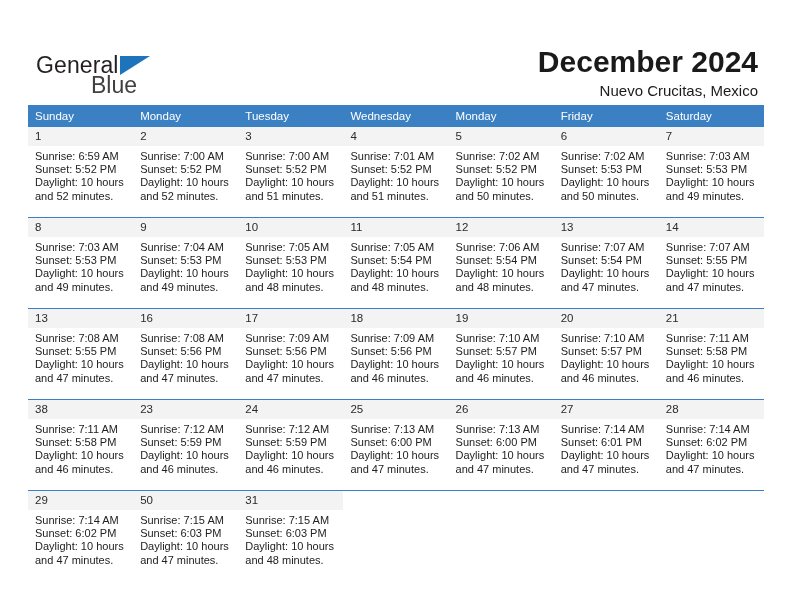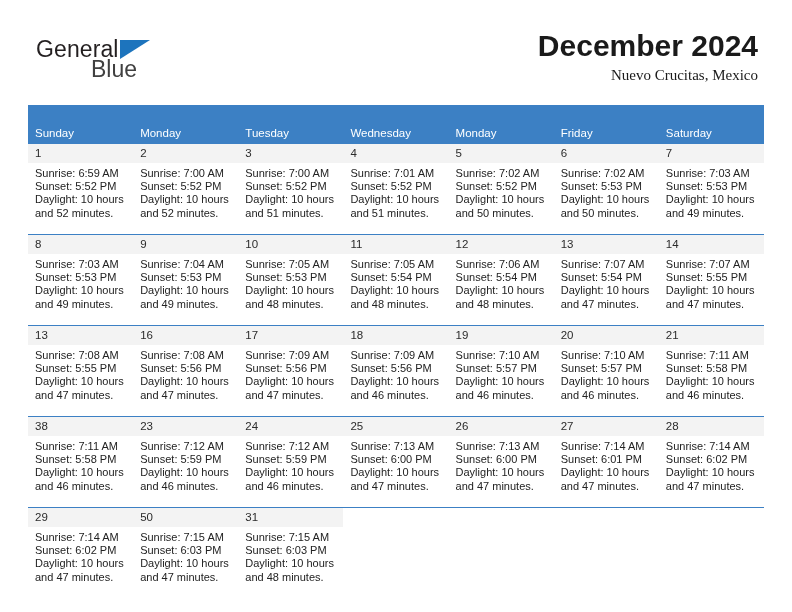--- a/index.html
+++ b/index.html
@@ -18,21 +18,21 @@
     position: relative;
     width: 792px;
     height: 612px;
     box-sizing: border-box;
   }
 
   
   .header {
     position: absolute;
     left: 0;
-    top: 0;
+    top: 16px;
     width: 792px;
     height: 100px;
   }
   .brand {
     position: absolute;
     left: 36px;
     top: 36px;
     width: 230px;
     height: 50px;
   }
@@ -75,21 +75,20 @@
     color: #1a1a1a;
     line-height: 36px;
     white-space: nowrap;
   }
   .cal-subtitle {
     margin-top: 2px;
     font-size: 15px;
     color: #1a1a1a;
     line-height: 18px;
     white-space: nowrap;
-    font-family: Liberation Serif, serif;
   }
 
   
   .calendar {
     position: absolute;
     left: 28px;
     top: 105px;
     width: 736px;
   }
   table.cal {
@@ -98,21 +97,21 @@
     width: 736px;
   }
   table.cal col { width: 105.14px; }
 
   thead th {
     background: #3c80c4;
     color: #ffffff;
     font-size: 11.5px;
     font-weight: normal;
     text-align: left;
-    padding: 22px 0 5px 7px;
+    padding: 5px 0 5px 7px;
     height: 12px;
     vertical-align: middle;
     border: none;
   }
 
   tbody tr.week-row > td {
     vertical-align: top;
     padding: 0;
     border-top: 1.5px solid #3c80c4;
     height: 90px;

